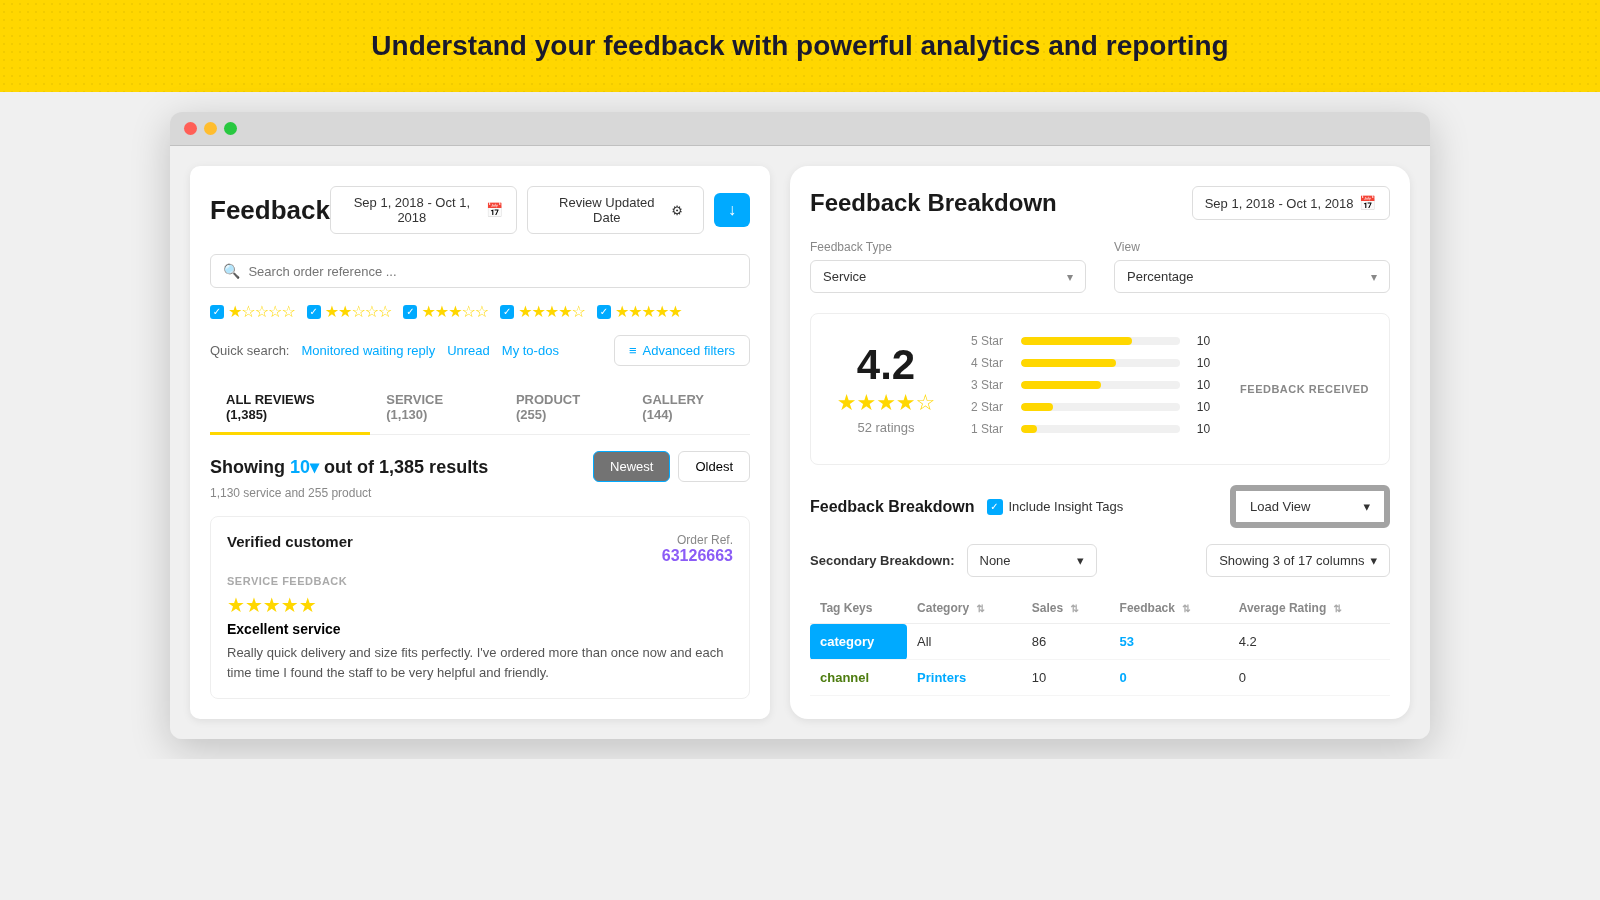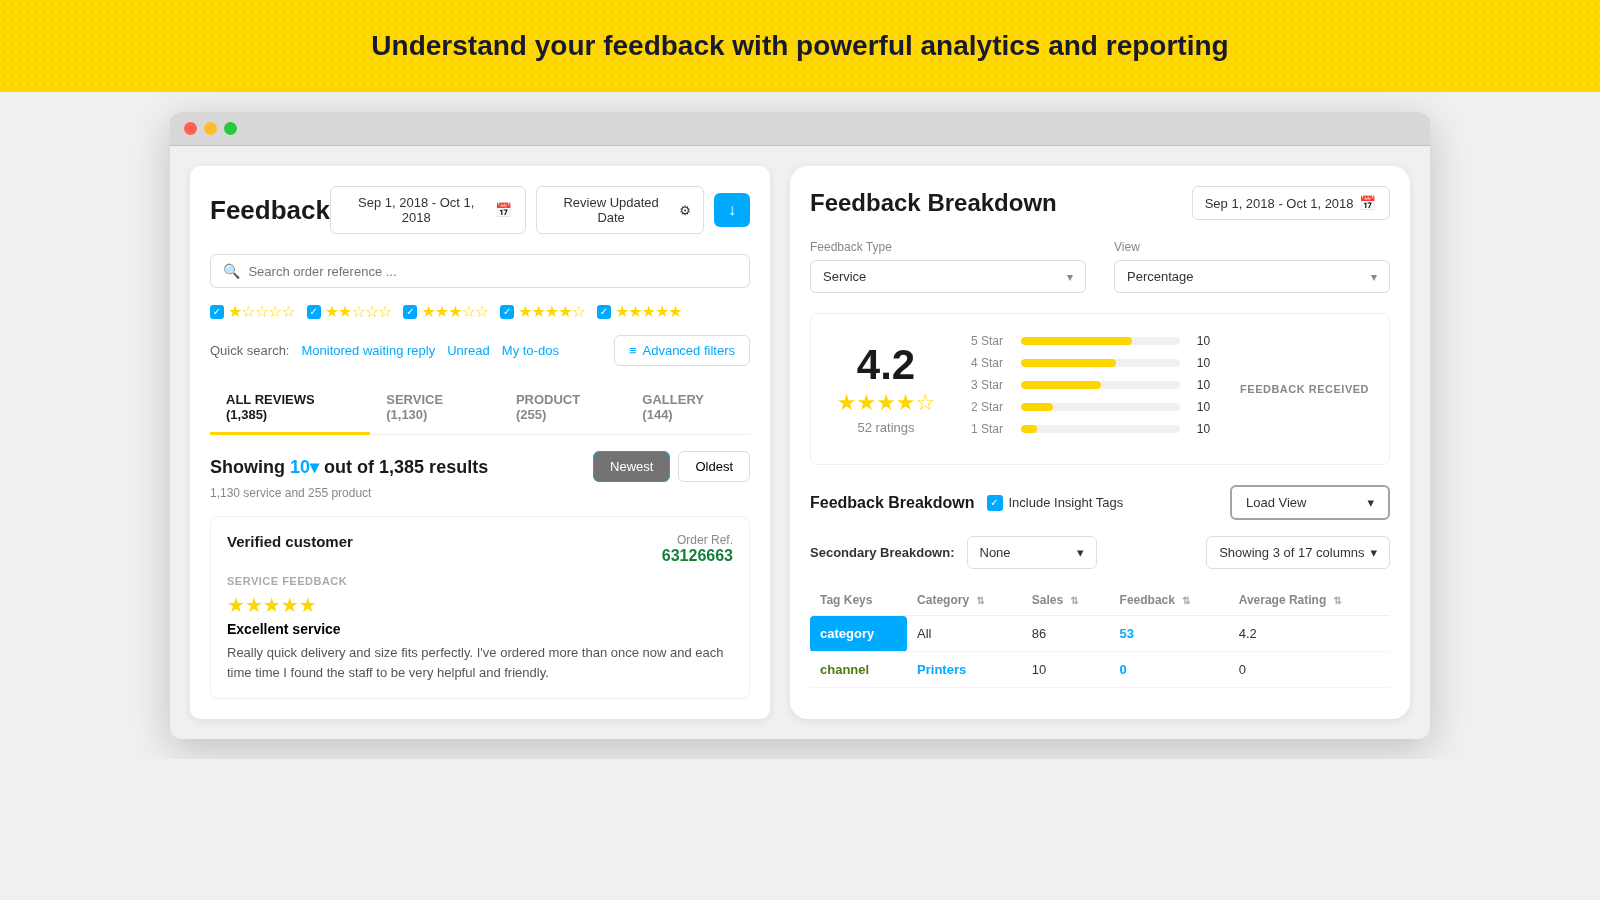--- a/index.html
+++ b/index.html
@@ -84,21 +84,21 @@
       display: flex;
       align-items: center;
       gap: 6px;
     }
     .date-btn .cal-icon { color: #888; font-size: 14px; }
 
     .sort-btn {
       background: white;
       border: 1px solid #ddd;
       border-radius: 6px;
-      padding: 8px 12px;
+      padding: 8px 20px;
       font-size: 13px;
       color: #333;
       cursor: pointer;
       display: flex;
       align-items: center;
       gap: 6px;
     }
 
     .download-btn {
       background: #00AAFF;
@@ -241,21 +241,21 @@
       padding: 16px;
     }
     .review-card-header {
       display: flex;
       justify-content: space-between;
       align-items: flex-start;
       margin-bottom: 10px;
     }
     .customer-name { font-size: 15px; font-weight: 700; color: #1a1a1a; }
     .order-ref-label { font-size: 12px; color: #888; text-align: right; }
-    .order-ref-num { font-size: 16px; font-weight: 700; color: #15803d; text-align: right; }
+    .order-ref-num { font-size: 16px; font-weight: 700; color: #8b5cf6; text-align: right; }
     .service-label {
       font-size: 11px;
       color: #aaa;
       letter-spacing: 0.5px;
       font-weight: 600;
       margin-bottom: 6px;
     }
     .review-stars { color: #FFD700; font-size: 20px; margin-bottom: 4px; }
     .review-title { font-size: 14px; font-weight: 700; color: #000000; margin-bottom: 6px; }
     .review-text { font-size: 13px; color: #555; line-height: 1.5; }
@@ -359,21 +359,21 @@
       justify-content: center;
       color: white;
       font-size: 10px;
     }
     .insight-label { font-size: 13px; color: #333; }
     .load-view-btn {
       margin-left: auto;
       display: flex;
       align-items: center;
       justify-content: space-between;
-      border: 2px solid #a3a3a3;
+      border: 6px solid #a3a3a3;
       border-radius: 6px;
       padding: 8px 14px;
       font-size: 13px;
       color: #333;
       cursor: pointer;
       min-width: 160px;
       background: white;
     }
 
     .secondary-row {

